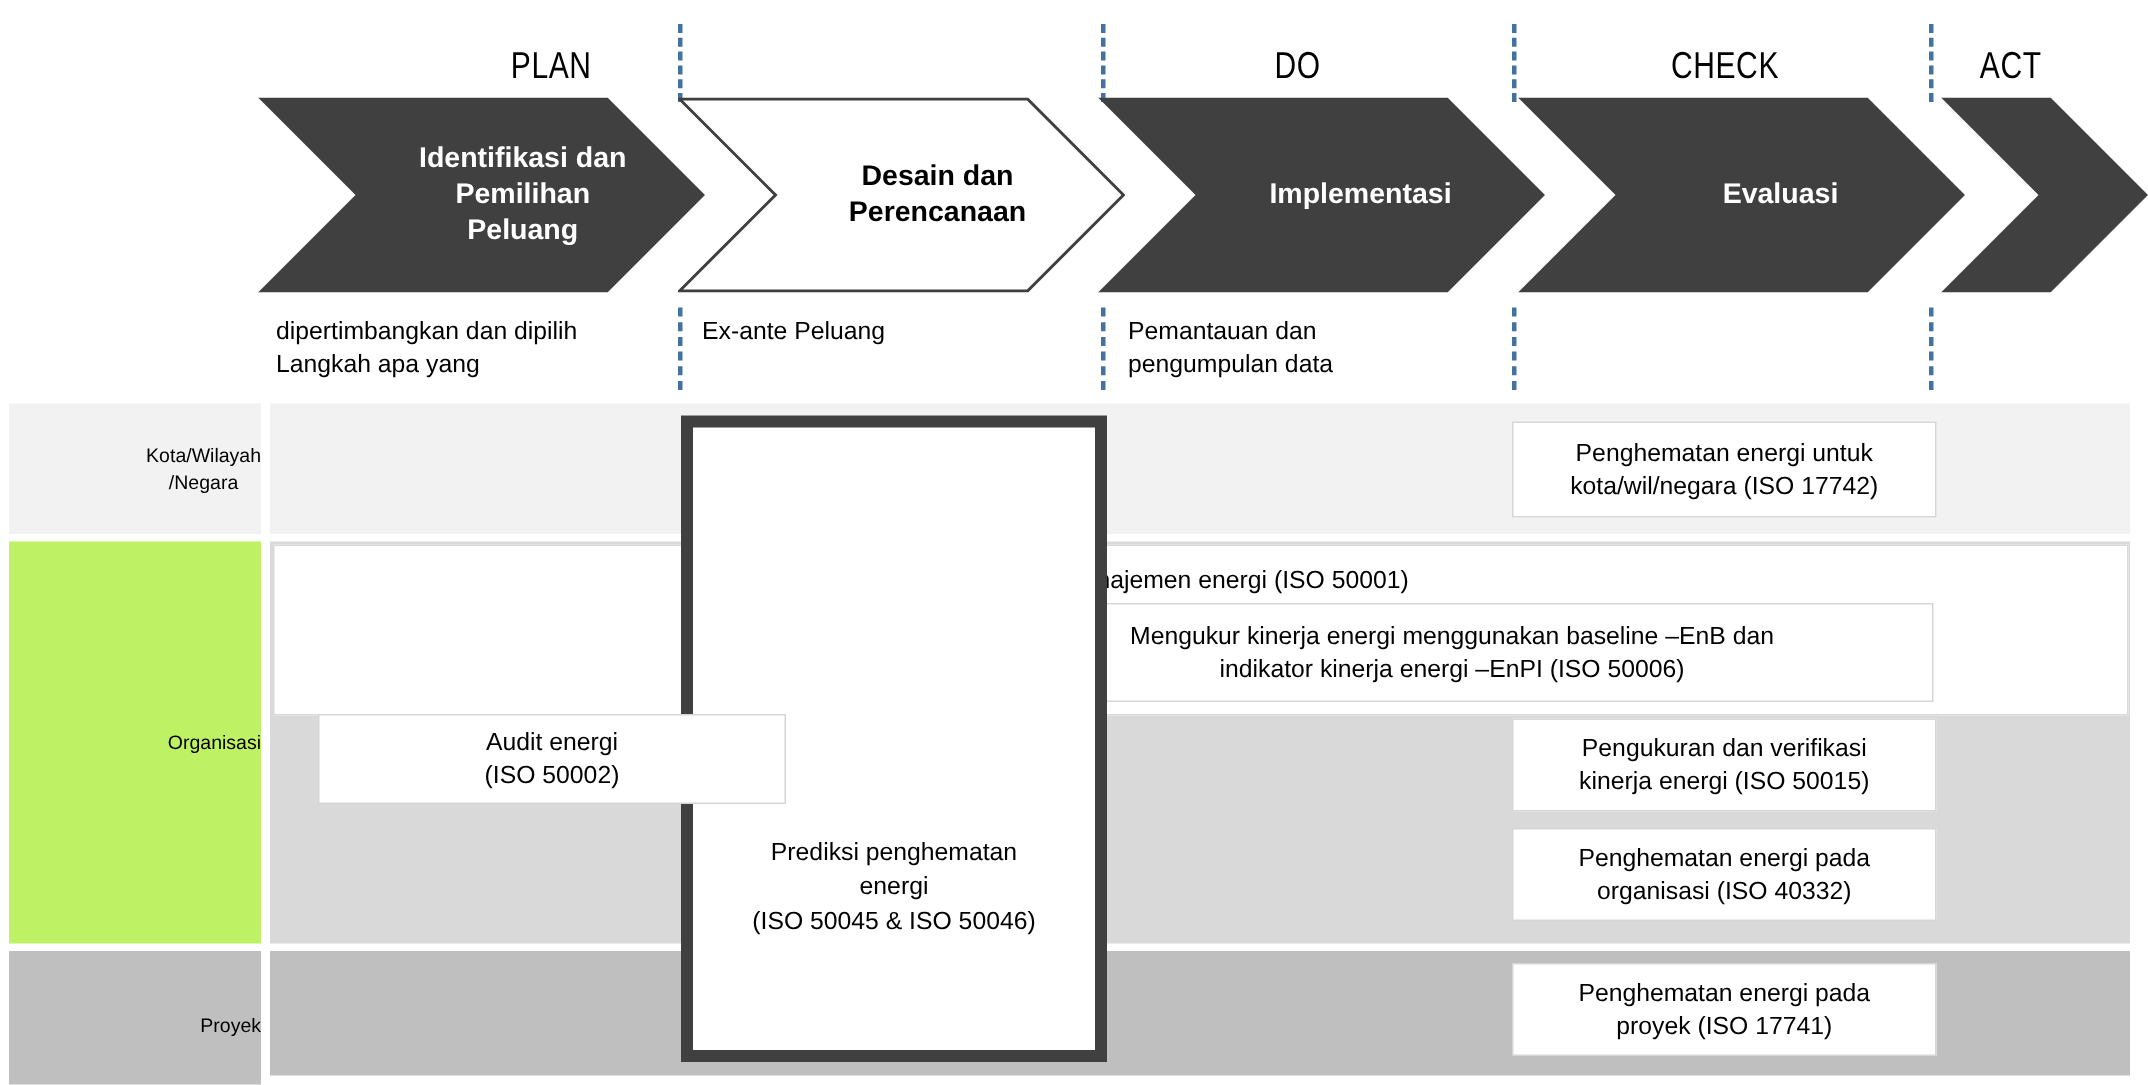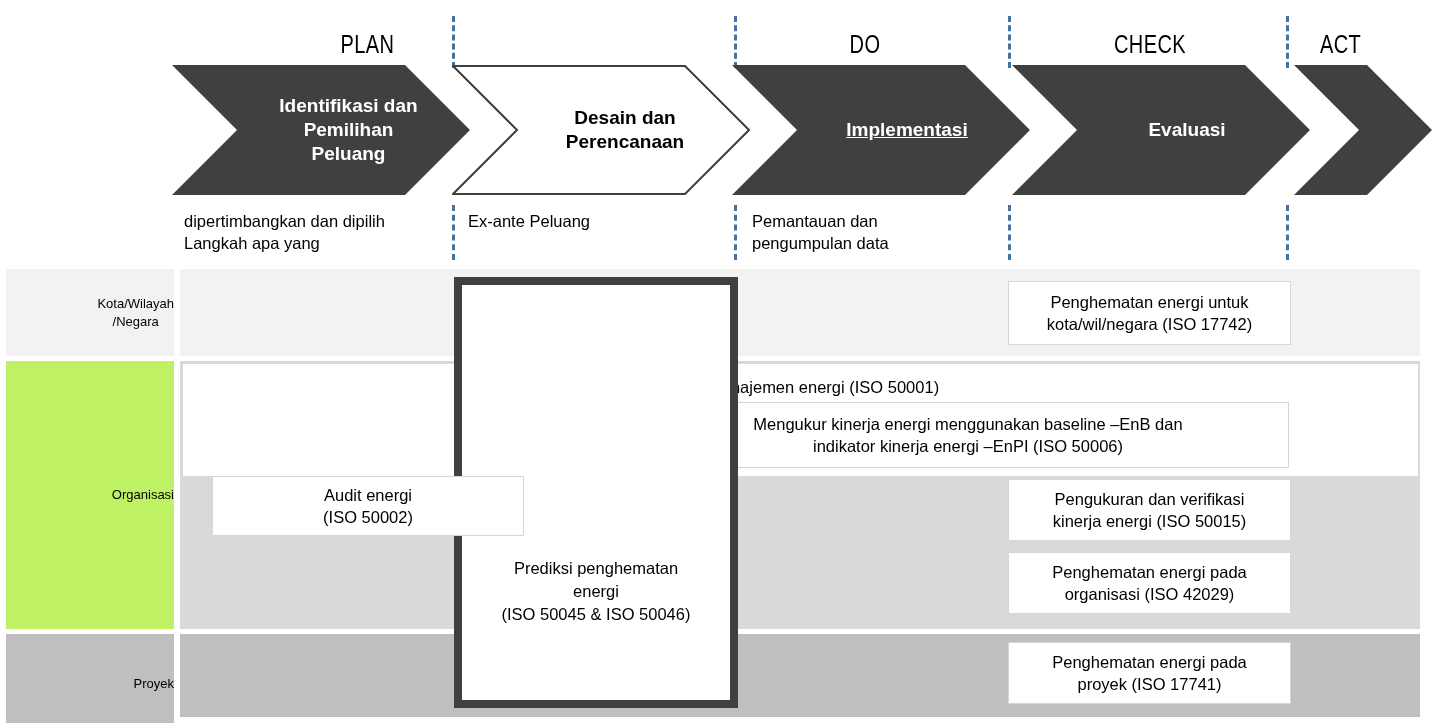--- a/index.html
+++ b/index.html
@@ -128,21 +128,21 @@
         <span>Desain  dan</span>
         <span>Perencanaan</span>
       </div>
     </div>
   </div>
 
   <div class="chev" style="left:732px; top:65px; width:298px; height:130px;">
     <svg class="shape" viewBox="0 0 298 130" preserveAspectRatio="none">
       <polygon points="0,0 233,0 298,65 233,130 0,130 65,65" fill="#404040"></polygon>
     </svg>
-    <div class="cap" style="padding-left:52px;text-decoration:underline;">
+    <div class="cap" style="padding-left:52px;">
       <div>
           <span>Implementasi</span>
         </div>
     </div>
   </div>
 
   <div class="chev" style="left:1012px; top:65px; width:298px; height:130px;">
     <svg class="shape" viewBox="0 0 298 130" preserveAspectRatio="none">
       <polygon points="0,0 233,0 298,65 233,130 0,130 65,65" fill="#404040"></polygon>
     </svg>
@@ -224,21 +224,21 @@
   <div class="isobox" style="left:1008px; top:479px; width:283px; height:62px;">
     <div>
       <div>Pengukuran dan verifikasi</div>
       <div>kinerja energi (ISO 50015)</div>
     </div>
   </div>
 
   <div class="isobox" style="left:1008px; top:552px; width:283px; height:62px;">
     <div>
       <div>Penghematan energi pada</div>
-      <div>organisasi (ISO 42029)</div>
+      <div>organisasi (ISO 40332)</div>
     </div>
   </div>
 
   <div class="isobox" style="left:1008px; top:642px; width:283px; height:62px;">
     <div>
       <div>Penghematan energi pada</div>
       <div>proyek (ISO 17741)</div>
     </div>
   </div>
 

